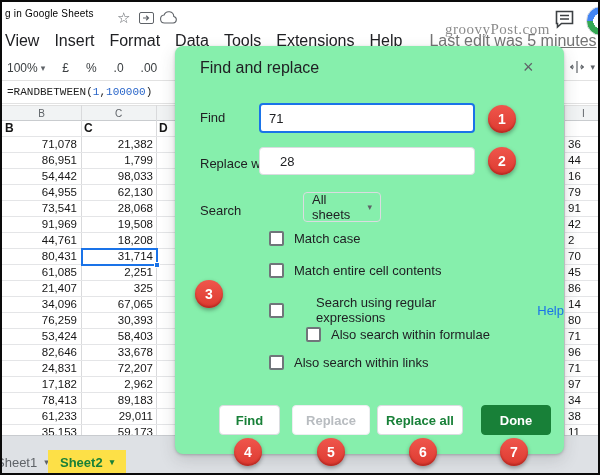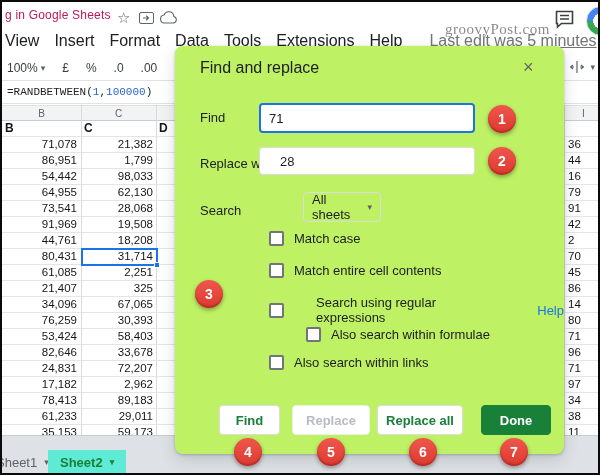--- a/index.html
+++ b/index.html
@@ -5,21 +5,21 @@
   * { margin:0; padding:0; box-sizing:border-box; }
   html,body { background:#fff; }
   #page {
     position:relative; width:600px; height:475px;
     border:2px solid #0a0a0a; background:#fff; overflow:hidden;
     font-family:"Liberation Sans", sans-serif; color:#202124;
   }
   .abs { position:absolute; }
 
   
-  .doc-title { left:3px; top:6px; font-size:12px; color:#be185d; letter-spacing:.2px; }
+  .doc-title { left:3px; top:6px; font-size:10px; color:#000000; letter-spacing:.2px; }
   .tb-icon { color:#5f6368; }
   .star { left:115px; top:7px; font-size:15px; }
   .watermark { left:443px; top:19px; font-family:"Liberation Serif", serif; font-size:15px; color:#8c8c8c; letter-spacing:.5px; }
   .menubar { left:3px; top:30px; display:flex; gap:15px; font-size:16px; color:#202124; }
   .menubar span { cursor:default; }
   .last-edit { margin-left:12px; color:#747474; text-decoration:underline; }
   .avatar {
     left:584px; top:4px; width:30px; height:30px; border-radius:50%;
     background:
       radial-gradient(circle at 50% 50%, #fff 0 39%, rgba(255,255,255,0) 40%),
@@ -53,26 +53,26 @@
   .cell.col-d { width:19px; }
   .cell.col-i { width:37px; text-align:left; padding-left:3px; }
   .cell.letter { text-align:left; padding-left:3px; font-weight:bold; font-size:12px; }
   .selection { left:79px; top:246px; width:77px; height:18px; border:2px solid #1a73e8; z-index:2; }
   .fill-handle { position:absolute; right:-4px; bottom:-4px; width:6px; height:6px; background:#1a73e8; border:1px solid #fff; }
 
   
   .tabbar { left:0; top:433px; width:600px; height:38px; background:#dee1e5; border-top:1px solid #c8cbcf; }
   .tab { position:absolute; top:14px; height:24px; display:flex; align-items:center; gap:7px; font-size:13px; padding:0 12px; }
   .tab-inactive { left:-18px; color:#5f6368; }
-  .tab-active { left:46px; background:#5eead4; color:#188038; font-weight:bold; }
+  .tab-active { left:46px; background:#fde047; color:#188038; font-weight:bold; }
   .tab .caret { font-size:9px; }
   .tab-active .caret { color:#188038; }
 
   
-  .dialog { left:173px; top:44px; width:389px; height:408px; background:#bef264; border-radius:8px;
+  .dialog { left:173px; top:44px; width:389px; height:408px; background:#86efac; border-radius:8px;
             box-shadow:0 1px 3px rgba(60,64,67,.3), 0 6px 16px rgba(60,64,67,.18); z-index:5; }
   .dialog .abs { position:absolute; }
   .dlg-title { left:25px; top:13px; font-size:16px; color:#202124; }
   .dlg-close { left:348px; top:11px; font-size:18px; color:#5f6368; cursor:pointer; }
   .fld-label { font-size:13px; color:#202124; }
   .find-label { left:25px; top:64px; }
   .find-input { left:84px; top:57px; width:216px; height:30px; border:2px solid #1a73e8; border-radius:4px;
                 font:13px "Liberation Sans", sans-serif; color:#202124; padding:0 8px; outline:none; }
   .replace-label { left:25px; top:110px; }
   .replace-input { left:84px; top:101px; width:216px; height:28px; border:1px solid #dadce0; border-radius:4px;

